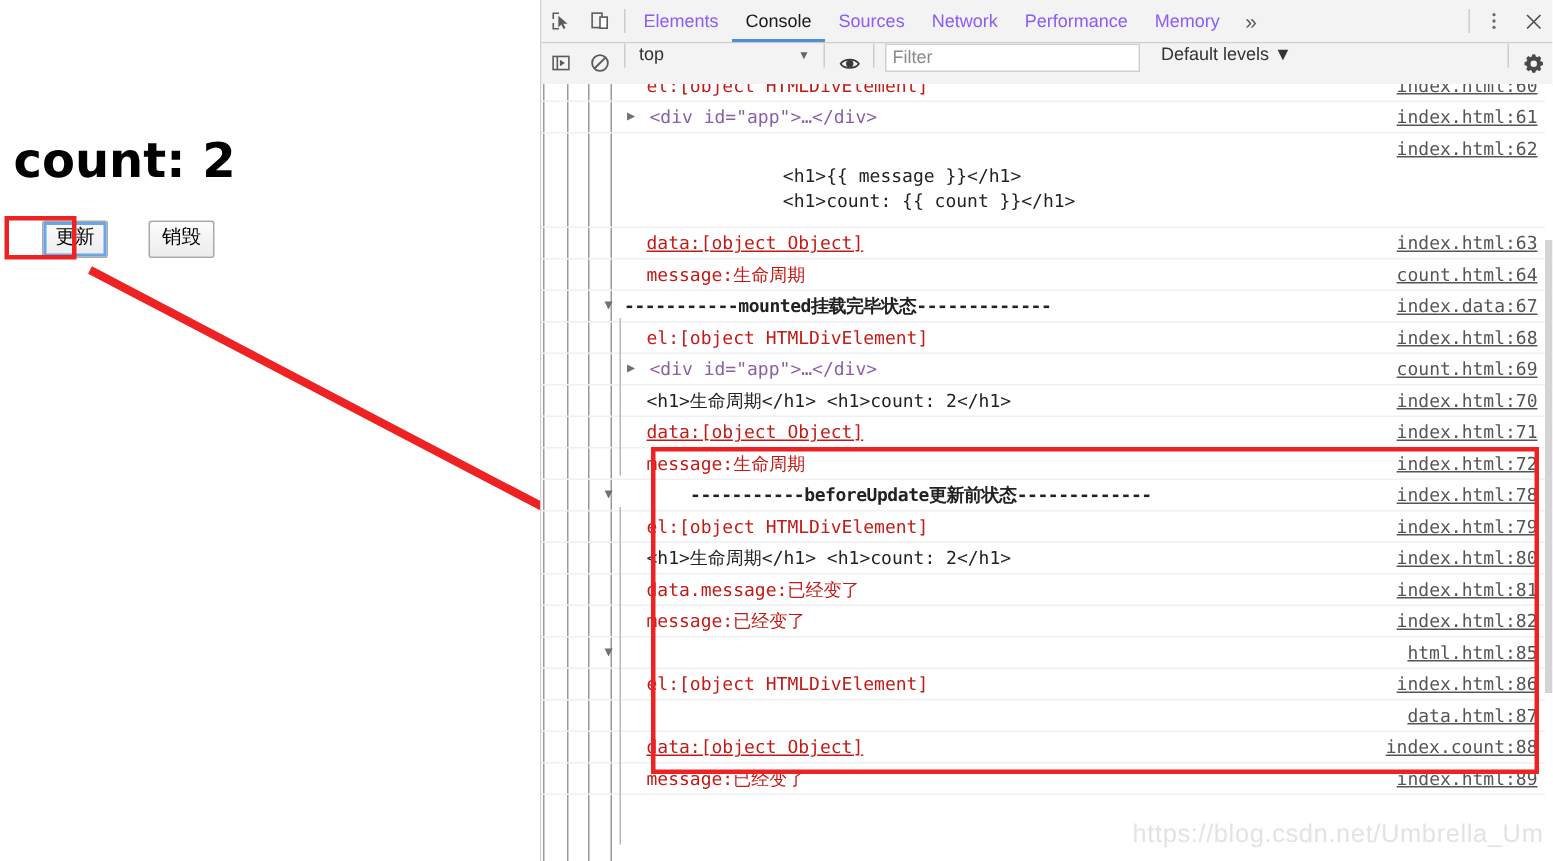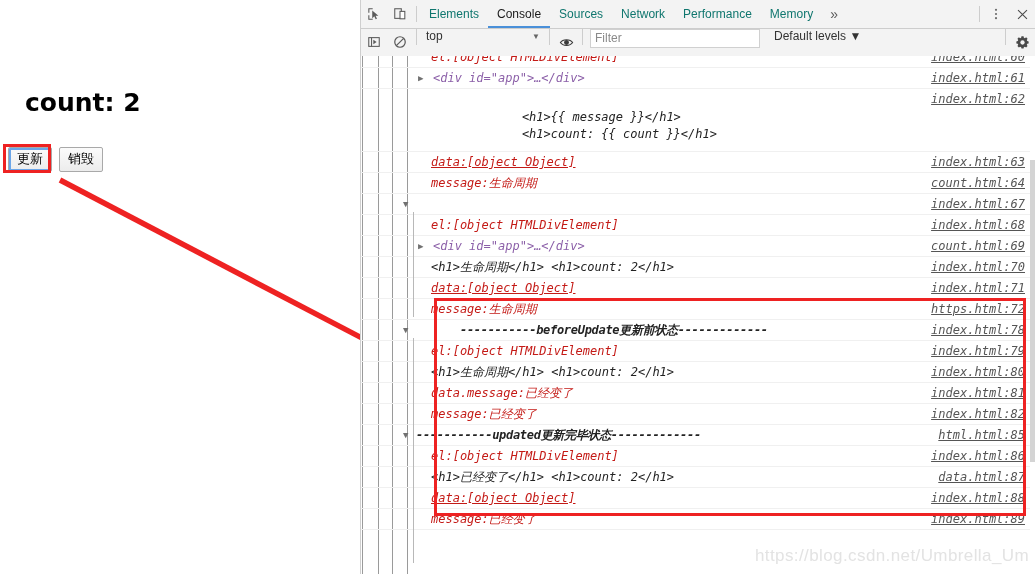--- a/index.html
+++ b/index.html
@@ -14,33 +14,34 @@
   
   #page-pane {
     position: absolute; left: 0; top: 0; width: 360px; height: 574px;
     background: #ffffff; overflow: hidden;
   }
   .pg-h1 {
     margin: 0; font-weight: bold; color: #000;
     font-family: "DejaVu Sans", "Liberation Sans", sans-serif;
   }
   #pg-title  { position: absolute; left: 9px; top: 14px;  font-size: 33px; letter-spacing: 0px; }
-  #pg-count  { position: absolute; left: 9px; top: 88px;  font-size: 25px; margin-left: 16px; }
+  #pg-count  { position: absolute; left: 9px; top: 88px;  font-size: 32px; }
 
   .btn-row { position: absolute; left: 8px; top: 147px; }
   .pg-btn {
     font-family: "DejaVu Sans", "Liberation Sans", sans-serif;
     font-size: 13px;
     background: linear-gradient(#fbfbfb,#ececec);
     border: 1px solid #a9a9a9;
     border-radius: 2px;
     padding: 3px 8px 4px;
     color: #000;
     cursor: pointer;
     line-height: 16px;
+    margin-left: 20px;
   }
   #btn-update { outline: 2px solid #6aa5e8; outline-offset: -3px; }
   .btn-gap { display: inline-block; width: 7px; }
 
   
   #update-hilite {
     position: absolute; left: 3px; top: 144px;
     width: 48px; height: 29px;
     border: 3px solid #ee2222;
     box-sizing: border-box;
@@ -63,21 +64,21 @@
     position: relative; height: 28px; background: #f3f3f3;
     border-bottom: 1px solid #cdcdcd;
     display: flex; align-items: center;
   }
   .icon-btn {
     width: 26px; height: 26px; display: flex; align-items: center; justify-content: center;
     cursor: pointer; flex: 0 0 auto;
   }
   .vsep { width: 1px; height: 16px; background: #cdcdcd; margin: 0 3px; flex: 0 0 auto; }
   .dt-tab {
-    font-size: 12px; color: #0f766e; padding: 0 9px; height: 27px;
+    font-size: 12px; color: #8b5cf6; padding: 0 9px; height: 27px;
     display: flex; align-items: center; cursor: pointer; white-space: nowrap;
     flex: 0 0 auto;
   }
   .dt-tab.active { color: #1a1a1a; box-shadow: inset 0 -2px 0 0 #4a90d9; }
   .dt-more { font-size: 14px; color: #5a5a5a; padding: 0 8px; cursor: pointer; }
   .spacer { flex: 1 1 auto; }
 
   
   #dt-filterbar {
     position: relative; height: 27px; background: #f3f3f3;
@@ -92,21 +93,21 @@
   #filter-input {
     width: 160px; height: 17px; background: #fff; border: 1px solid #d0d0d0;
     font-size: 12px; color: #8a8a8a; padding: 0 4px; line-height: 17px;
     margin-left: 4px; cursor: text;
   }
   #levels-select { font-size: 12px; color: #333; margin-left: 14px; cursor: pointer; white-space: nowrap;}
 
   
   #console-body {
     position: absolute; left: 0; right: 0; top: 56px; bottom: 0;
-    background: #fff; overflow: hidden; font-style: italic;
+    background: #fff; overflow: hidden;
   }
   .row {
     position: relative; height: 21px; box-sizing: border-box;
     border-bottom: 1px solid #f0f0f0;
     font-family: "DejaVu Sans Mono", "Liberation Mono", monospace;
     font-size: 12px;
     white-space: pre;
     color: #c41a16;
   }
   .row.tall { height: 63px; }
@@ -274,35 +275,35 @@
       <div class="guide" style="left:17px;"></div>
       <div class="guide" style="left:31px;"></div>
       <div class="guide" style="left:46px;"></div>
       <div id="rows">
           <div class="row" style="position: absolute; left: 0px; right: 0px; top: -9px;"><span class="txt" style="left: 70px;">el:[object HTMLDivElement]</span><span class="src">index.html:60</span></div>
           <div class="row" style="position: absolute; left: 0px; right: 0px; top: 12px;"><span class="tri closed" style="left: 57px;"></span><span class="txt nodepreview" style="left: 72px;">&lt;div id="app"&gt;…&lt;/div&gt;</span><span class="src">index.html:61</span></div>
           <div class="row tall" style="position: absolute; left: 0px; right: 0px; top: 33px;"><span class="txt dark" style="left: 132px; top: 20px;">    &lt;h1&gt;{{ message }}&lt;/h1&gt;
     &lt;h1&gt;count: {{ count }}&lt;/h1&gt;</span><span class="src" style="top: 2px;">index.html:62</span></div>
           <div class="row" style="position: absolute; left: 0px; right: 0px; top: 96px;"><span class="txt link" style="left: 70px;">data:[object Object]</span><span class="src">index.html:63</span></div>
           <div class="row" style="position: absolute; left: 0px; right: 0px; top: 117px;"><span class="txt" style="left: 70px;">message:生命周期</span><span class="src">count.html:64</span></div>
-          <div class="row" style="position: absolute; left: 0px; right: 0px; top: 138px;"><span class="tri open" style="left: 42px;"></span><span class="src">index.html:67</span></div>
+          <div class="row" style="position: absolute; left: 0px; right: 0px; top: 138px;"><span class="tri open" style="left: 42px;"></span><span class="txt dark" style="left: 55px; font-weight: bold; letter-spacing: -0.3px;">-----------mounted挂载完毕状态-------------</span><span class="src">index.data:67</span></div>
           <div class="row" style="position: absolute; left: 0px; right: 0px; top: 159px;"><span class="txt" style="left: 70px;">el:[object HTMLDivElement]</span><span class="src">index.html:68</span></div>
           <div class="row" style="position: absolute; left: 0px; right: 0px; top: 180px;"><span class="tri closed" style="left: 57px;"></span><span class="txt nodepreview" style="left: 72px;">&lt;div id="app"&gt;…&lt;/div&gt;</span><span class="src">count.html:69</span></div>
           <div class="row" style="position: absolute; left: 0px; right: 0px; top: 201px;"><span class="txt dark" style="left: 70px;">&lt;h1&gt;生命周期&lt;/h1&gt; &lt;h1&gt;count: 2&lt;/h1&gt;</span><span class="src">index.html:70</span></div>
           <div class="row" style="position: absolute; left: 0px; right: 0px; top: 222px;"><span class="txt link" style="left: 70px;">data:[object Object]</span><span class="src">index.html:71</span></div>
-          <div class="row" style="position: absolute; left: 0px; right: 0px; top: 243px;"><span class="txt" style="left: 70px;">message:生命周期</span><span class="src">https.html:72</span></div>
+          <div class="row" style="position: absolute; left: 0px; right: 0px; top: 243px;"><span class="txt" style="left: 70px;">message:生命周期</span><span class="src">index.html:72</span></div>
           <div class="row" style="position: absolute; left: 0px; right: 0px; top: 264px;"><span class="tri open" style="left: 42px;"></span><span class="txt dark" style="left: 55px; font-weight: bold; letter-spacing: -0.3px; margin-left: 44px;">-----------beforeUpdate更新前状态-------------</span><span class="src">index.html:78</span></div>
           <div class="row" style="position: absolute; left: 0px; right: 0px; top: 285px;"><span class="txt" style="left: 70px;">el:[object HTMLDivElement]</span><span class="src">index.html:79</span></div>
           <div class="row" style="position: absolute; left: 0px; right: 0px; top: 306px;"><span class="txt dark" style="left: 70px;">&lt;h1&gt;生命周期&lt;/h1&gt; &lt;h1&gt;count: 2&lt;/h1&gt;</span><span class="src">index.html:80</span></div>
           <div class="row" style="position: absolute; left: 0px; right: 0px; top: 327px;"><span class="txt" style="left: 70px;">data.message:已经变了</span><span class="src">index.html:81</span></div>
           <div class="row" style="position: absolute; left: 0px; right: 0px; top: 348px;"><span class="txt" style="left: 70px;">message:已经变了</span><span class="src">index.html:82</span></div>
-          <div class="row" style="position: absolute; left: 0px; right: 0px; top: 369px;"><span class="tri open" style="left: 42px;"></span><span class="txt dark" style="left: 55px; font-weight: bold; letter-spacing: -0.3px;">-----------updated更新完毕状态-------------</span><span class="src">html.html:85</span></div>
+          <div class="row" style="position: absolute; left: 0px; right: 0px; top: 369px;"><span class="tri open" style="left: 42px;"></span><span class="src">html.html:85</span></div>
           <div class="row" style="position: absolute; left: 0px; right: 0px; top: 390px;"><span class="txt" style="left: 70px;">el:[object HTMLDivElement]</span><span class="src">index.html:86</span></div>
-          <div class="row" style="position: absolute; left: 0px; right: 0px; top: 411px;"><span class="txt dark" style="left: 70px;">&lt;h1&gt;已经变了&lt;/h1&gt; &lt;h1&gt;count: 2&lt;/h1&gt;</span><span class="src">data.html:87</span></div>
-          <div class="row" style="position: absolute; left: 0px; right: 0px; top: 432px;"><span class="txt link" style="left: 70px;">data:[object Object]</span><span class="src">index.html:88</span></div>
+          <div class="row" style="position: absolute; left: 0px; right: 0px; top: 411px;"><span class="src">data.html:87</span></div>
+          <div class="row" style="position: absolute; left: 0px; right: 0px; top: 432px;"><span class="txt link" style="left: 70px;">data:[object Object]</span><span class="src">index.count:88</span></div>
           <div class="row" style="position: absolute; left: 0px; right: 0px; top: 453px;"><span class="txt" style="left: 70px;">message:已经变了</span><span class="src">index.html:89</span></div>
         </div>
     <div class="guide-short" style="left: 52px; top: 156px; height: 105px;"></div>
         <div class="guide-short" style="left: 52px; top: 282px; height: 105px;"></div>
         <div class="guide-short" style="left: 52px; top: 387px; height: 120px;"></div>
       </div>
 
     <div id="dt-scrollbar">
       <div class="thumb"></div>
     </div>

